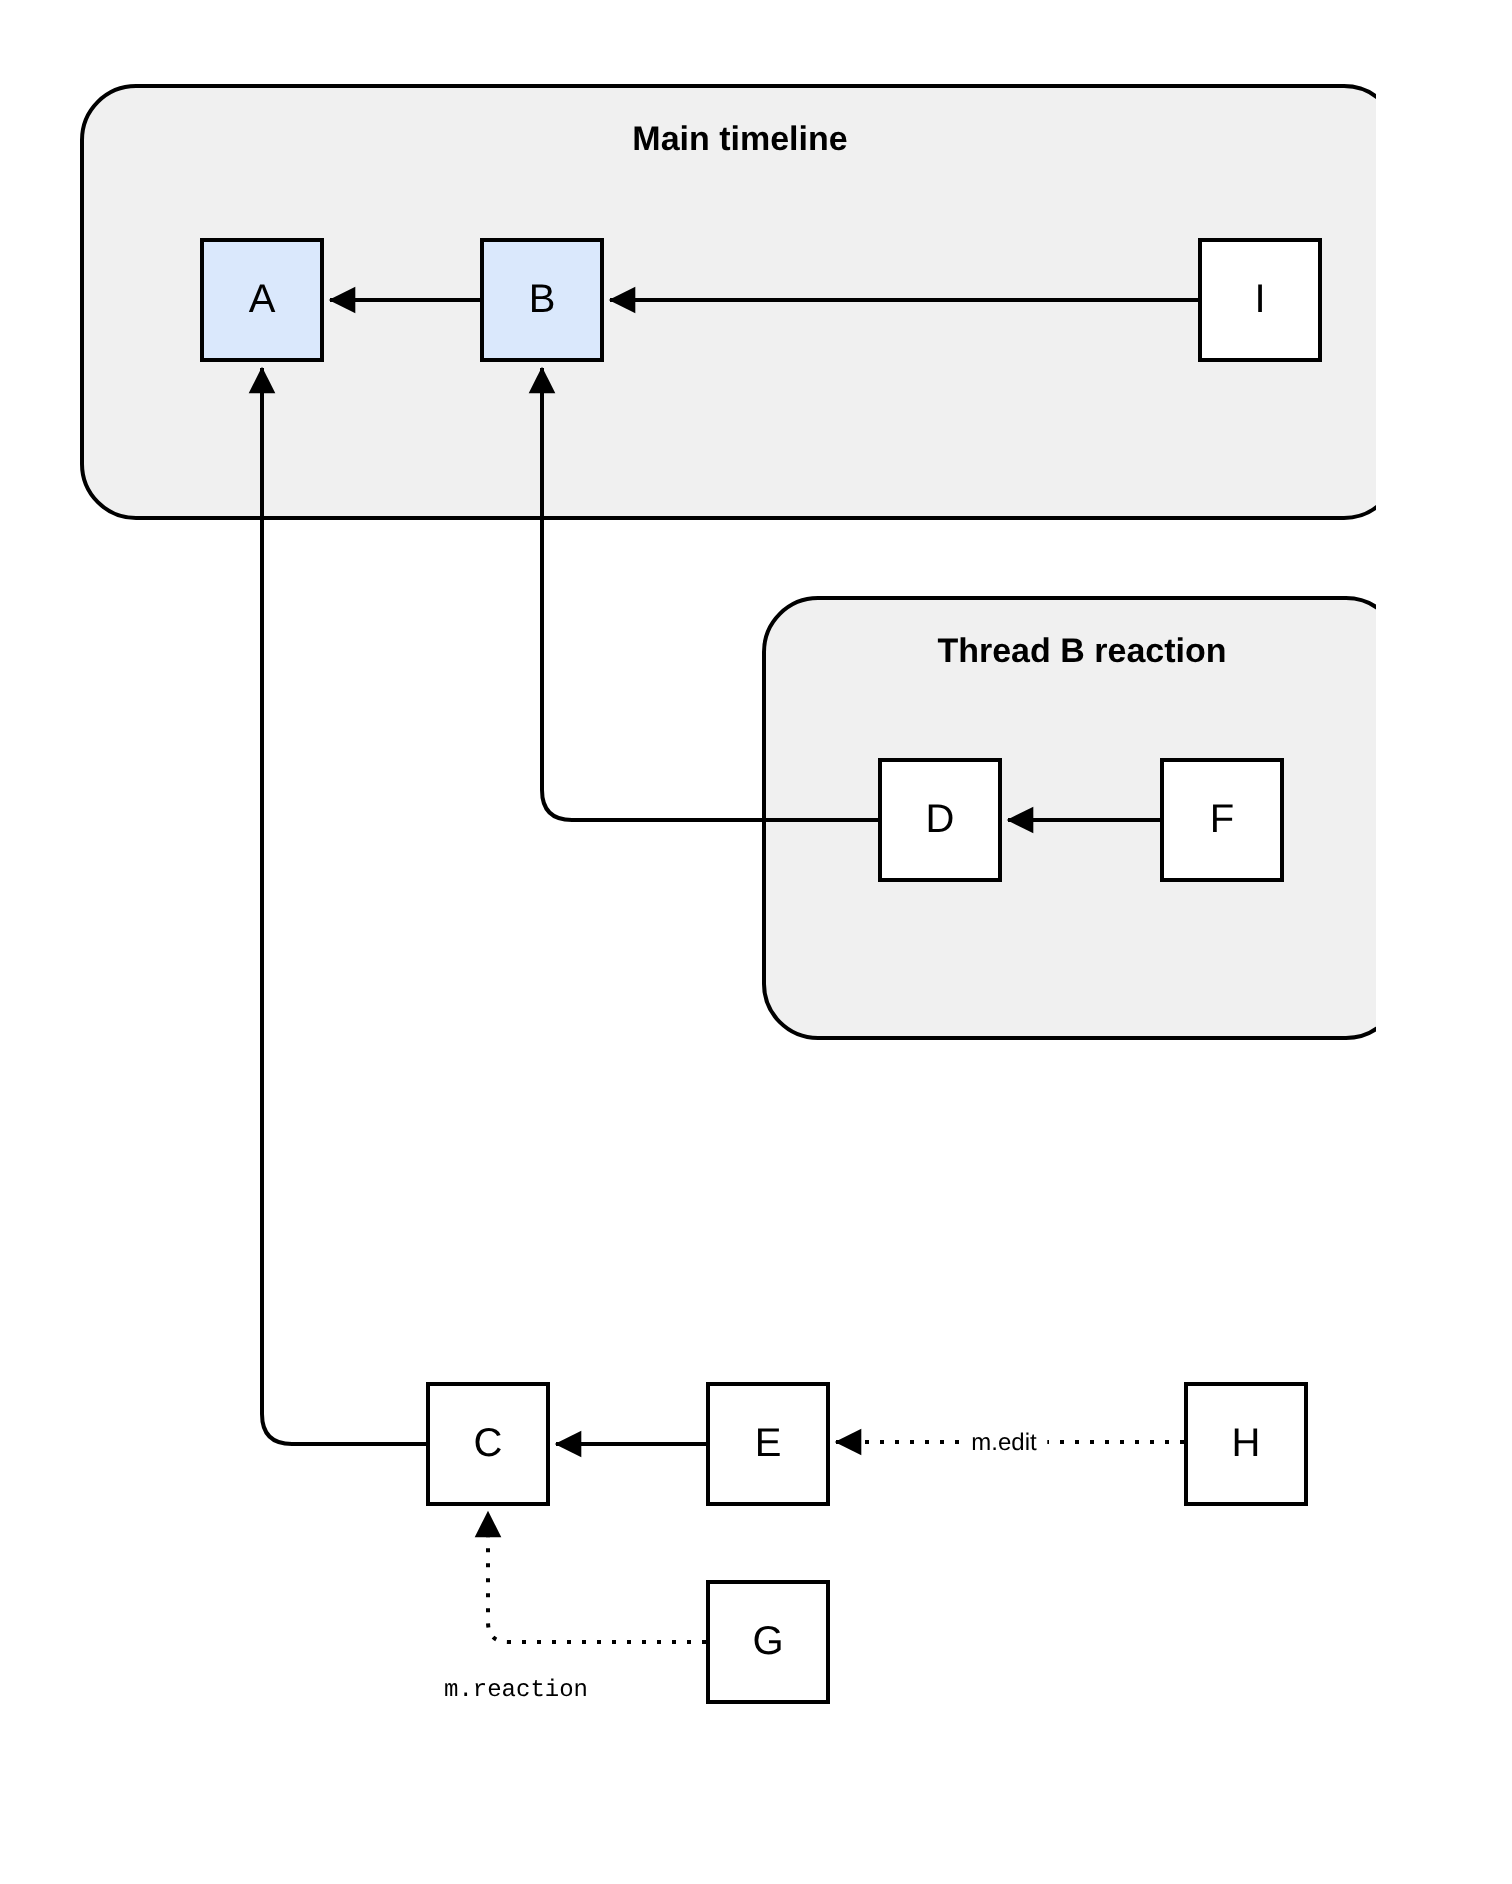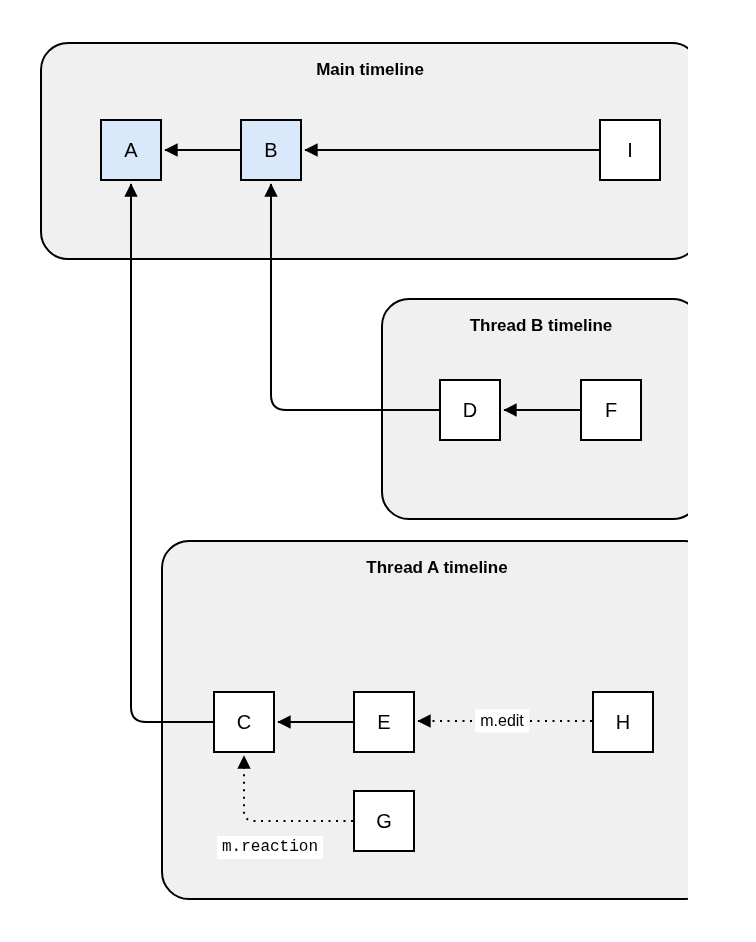--- a/index.html
+++ b/index.html
@@ -59,44 +59,41 @@
   .edges-layer {
     position: absolute;
     left: 0; top: 0;
     width: 756px;
     height: 942px;
     pointer-events: none;
   }
   .edge-label {
     position: absolute;
     background: var(--label-background);
-    font-size: 16px;
+    font-size: 12px;
     line-height: 1.2;
     padding: 2px 5px;
     color: var(--text-color);
     white-space: nowrap;
   }
   .edge-label.centered { transform: translate(-50%, -50%); }
 </style>
 </head>
 <body>
 
 <div class="canvas">
 
   <div class="container-box" style="left:40px; top:42px; width:660px; height:218px;">
     <div class="container-title">Main timeline</div>
   </div>
 
   <div class="container-box" style="left:381px; top:298px; width:320px; height:222px;">
-    <div class="container-title">Thread B timeline</div>
+    <div class="container-title">Thread B reaction</div>
   </div>
 
-  <div class="container-box" style="left:161px; top:540px; width:552px; height:360px;">
-    <div class="container-title">Thread A timeline</div>
-  </div>
 
   <div class="node highlighted" style="left:100px; top:119px;">A</div>
   <div class="node highlighted" style="left:240px; top:119px;">B</div>
   <div class="node" style="left:599px; top:119px;">I</div>
   <div class="node" style="left:439px; top:379px;">D</div>
   <div class="node" style="left:580px; top:379px;">F</div>
   <div class="node" style="left:213px; top:691px;">C</div>
   <div class="node" style="left:353px; top:691px;">E</div>
   <div class="node" style="left:592px; top:691px;">H</div>
   <div class="node" style="left:353px; top:790px;">G</div>

